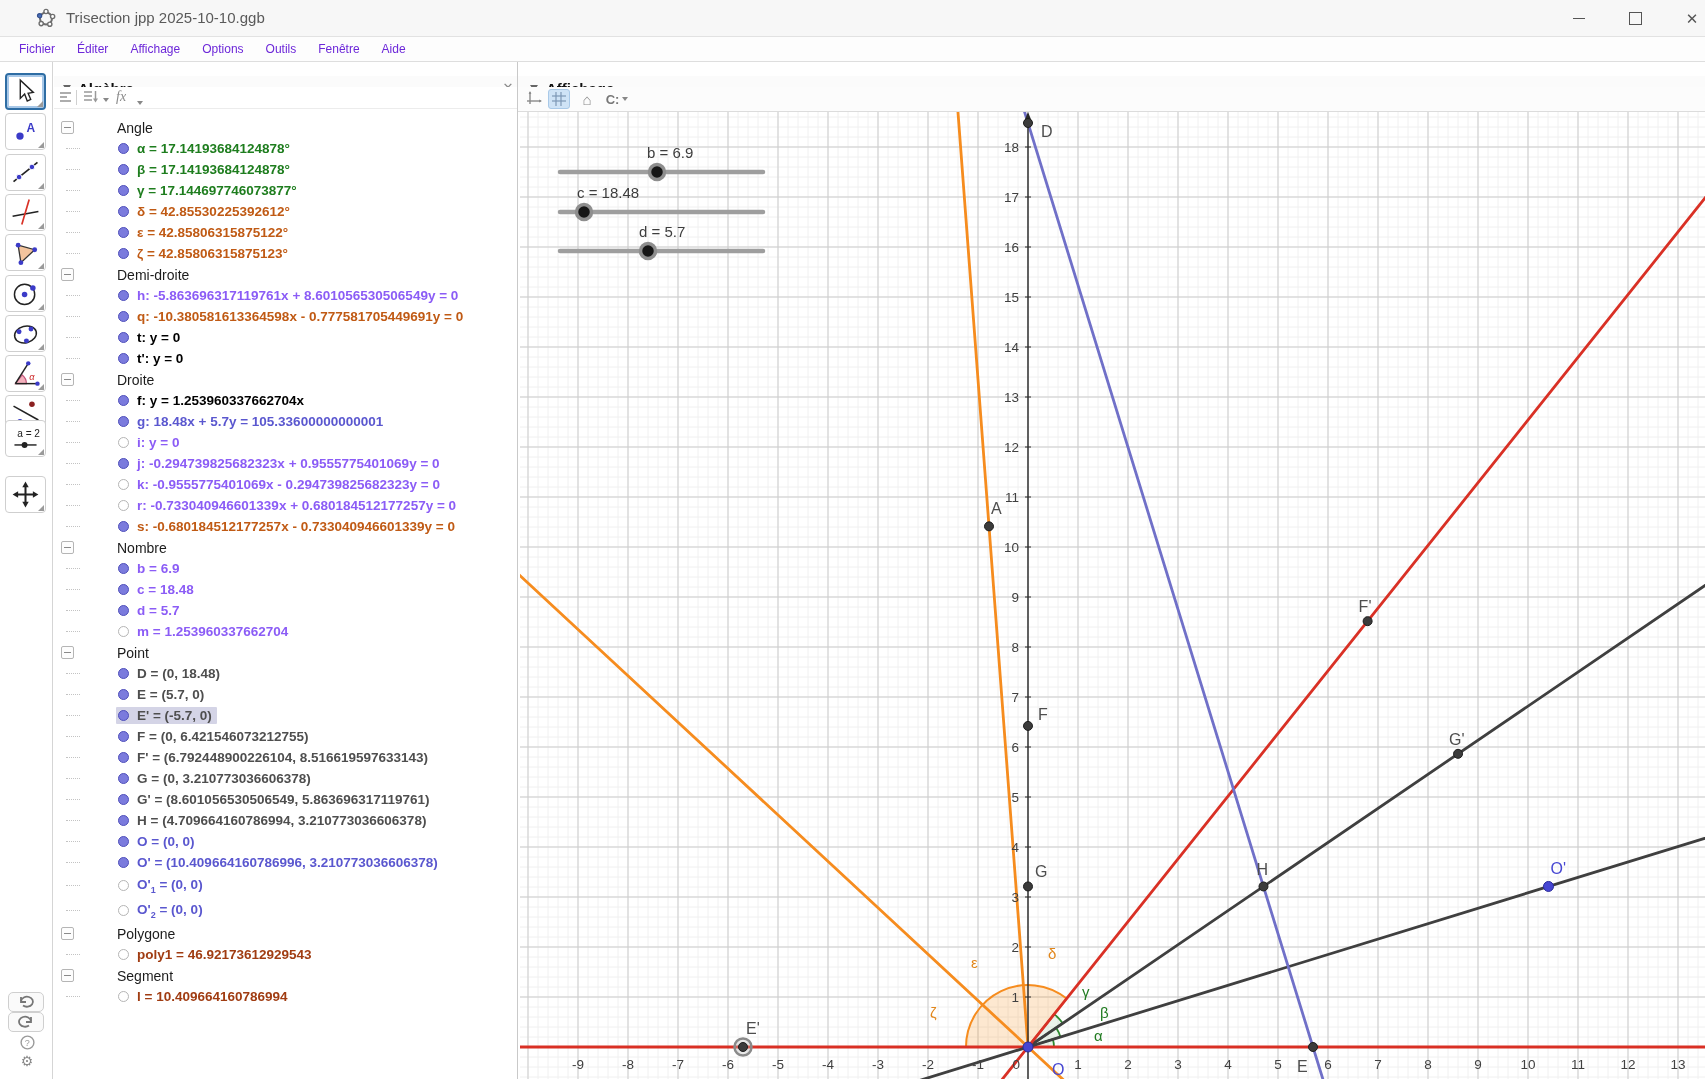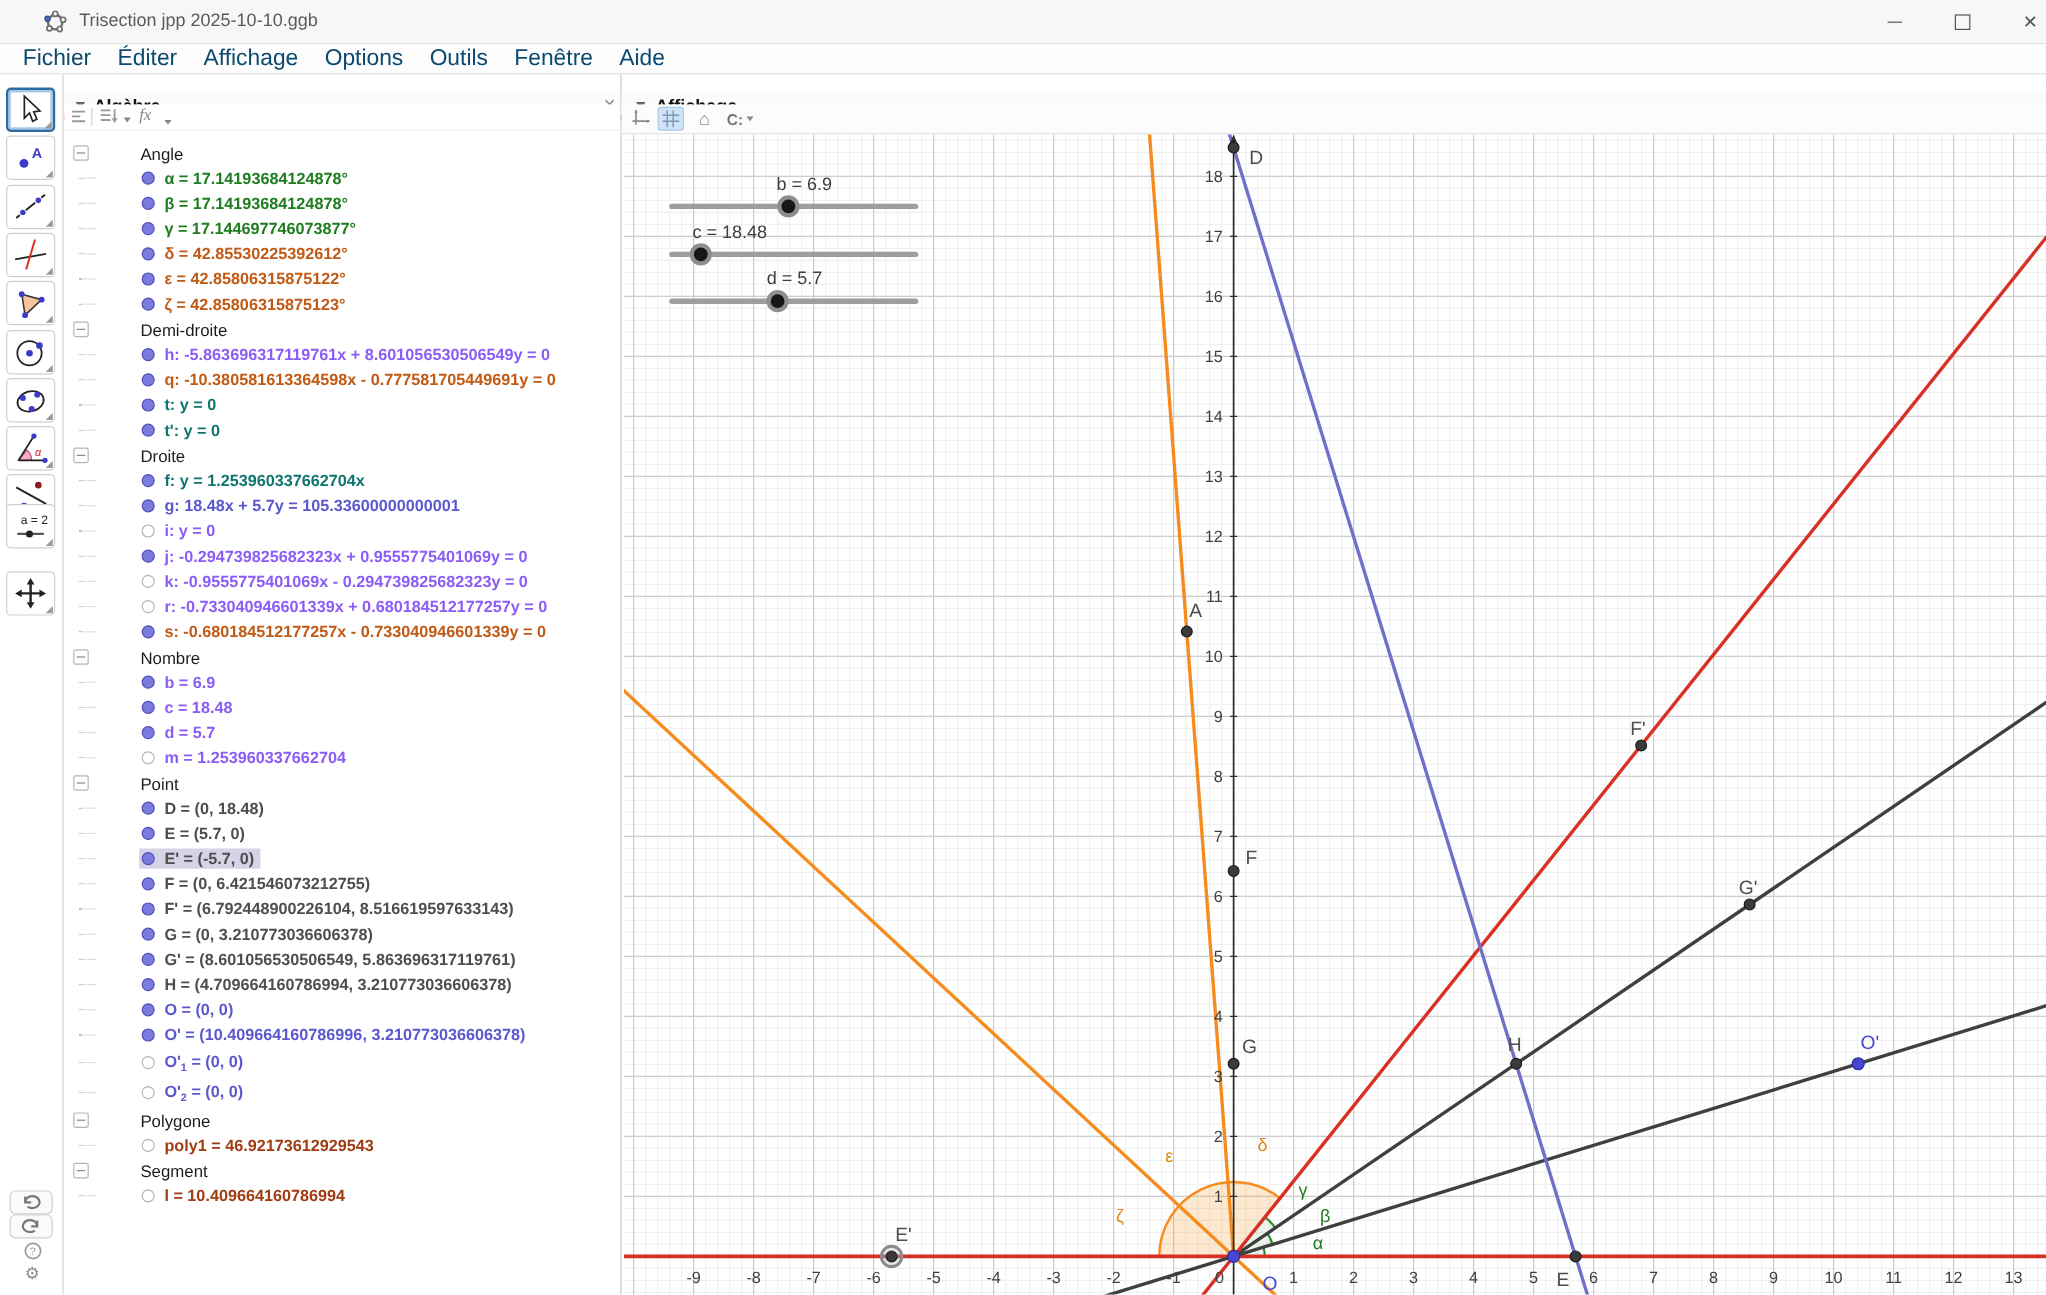--- a/index.html
+++ b/index.html
@@ -12,21 +12,21 @@
   .titlebar{position:absolute;left:0;top:0;width:1705px;height:36px;background:#f7f7f7;border-bottom:1px solid #e2e2e2;}
   .titlebar .logo{position:absolute;left:36px;top:8px;width:20px;height:20px;}
   .titlebar .title{position:absolute;left:66px;top:9px;font-size:15px;color:#5a5a5a;}
   .winbtn{position:absolute;top:6px;width:40px;height:24px;display:flex;align-items:center;justify-content:center;color:#555;cursor:default;}
   .winbtn.min{left:1559px;} .winbtn.max{left:1615px;} .winbtn.close{left:1672px;}
   .winbtn .bar{width:12px;height:0;border-top:1.5px solid #555;}
   .winbtn .box{width:11px;height:11px;border:1.5px solid #555;}
   .winbtn .x{font-size:15px;line-height:15px;}
   
   .menubar{position:absolute;left:0;top:37px;width:1705px;height:25px;background:#fdfdfd;border-bottom:1px solid #dedede;display:flex;align-items:center;padding-left:8px;box-sizing:border-box;}
-  .menu-item{font-size:19px;color:#0c4a6e;padding:2px 11px 3px 11px;cursor:default;}
+  .menu-item{font-size:12px;color:#6d28d9;padding:2px 11px 3px 11px;cursor:default;}
   
   .toolcol{position:absolute;left:0;top:62px;width:53px;height:1017px;background:#fff;border-right:1px solid #d5d5d5;box-sizing:border-box;}
   .toolbtn{position:absolute;left:5px;width:41px;height:37px;background:#fff;border:1px solid #cfcfcf;border-radius:4px;box-sizing:border-box;}
   .toolbtn.selected{border:2px solid #2e6da4;box-shadow:0 0 0 2px #a8c8e8 inset;}
   .toolbtn svg{position:absolute;left:0;top:0;width:100%;height:100%;}
   .toolbtn .corner{position:absolute;right:1px;bottom:1px;width:0;height:0;border-left:6px solid transparent;border-bottom:6px solid #9a9a9a;}
   .histbtn{position:absolute;left:8px;width:34px;height:18px;border:1px solid #cfcfcf;border-radius:5px;background:#fafafa;display:flex;align-items:center;justify-content:center;}
   .smallico{position:absolute;left:18px;width:18px;height:17px;color:#8a8a8a;font-size:14px;line-height:16px;text-align:center;}
   
   .panel-header{position:absolute;top:76px;height:25px;background:#fbfbfb;border-bottom:6px solid #ef4444;box-sizing:border-box;}
@@ -50,21 +50,21 @@
   .arow .sect{font-size:14px;color:#1c1c1c;}
   .arow .stub{width:14px;margin-left:12px;border-top:1px dotted #c3c3c3;}
   .arow .inner{display:flex;align-items:center;padding:1px 5px 1px 2px;border-radius:1px;}
   .arow .inner.sel{background:#d4d4e6;}
   .marble{width:11px;height:11px;border-radius:50%;box-sizing:border-box;margin-right:8px;flex:none;}
   .marble.f{background:#7b7bdd;border:1px solid #5050bb;}
   .marble.h{background:#fff;border:1.5px solid #b5b5b5;}
   .atext{font-size:13.5px;font-weight:bold;white-space:nowrap;text-align:center;}
   .atext sub{font-size:9px;}
   .c-green{color:#1e7d1e;} .c-orange{color:#c05a14;} .c-black{color:#8b5cf6;}
-  .c-red{color:#0f766e;} .c-blue{color:#5a57cf;} .c-gray{color:#4e4e4e;} .c-brown{color:#a03c12;}
+  .c-red{color:#000000;} .c-blue{color:#5a57cf;} .c-gray{color:#4e4e4e;} .c-brown{color:#a03c12;}
   
   .pdivider{position:absolute;left:517px;top:62px;width:1px;height:1017px;background:#c9c9c9;}
   
   .gfx-stylebar{position:absolute;left:518px;top:87px;width:1187px;height:25px;background:#fcfcfc;border-bottom:1px solid #dcdcdc;box-sizing:border-box;}
   .sbtn{position:absolute;top:2px;width:22px;height:20px;border-radius:3px;display:flex;align-items:center;justify-content:center;}
   .sbtn.hl{background:#cfe3f6;border:1px solid #a9c9e8;box-sizing:border-box;}
   .sbtn svg{width:16px;height:16px;}
   .home{font-size:15px;color:#8a8a8a;}
   .cdot{font-size:13px;font-weight:bold;color:#777;}
   

